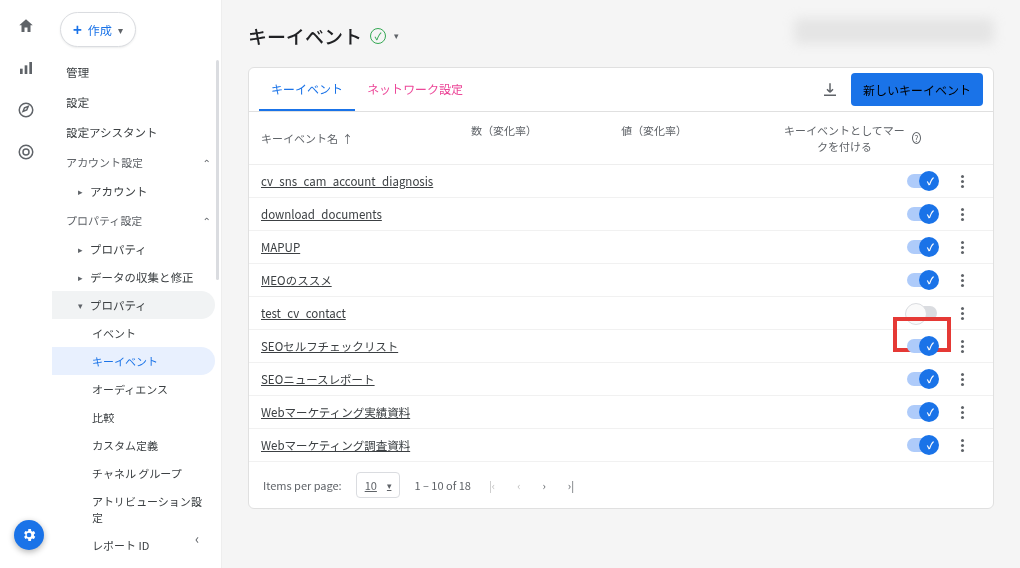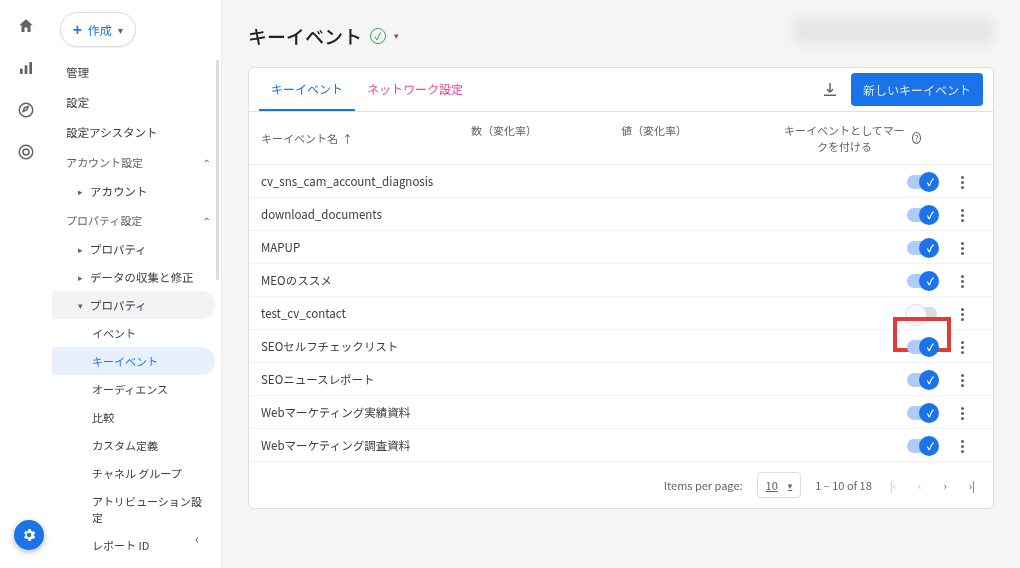--- a/index.html
+++ b/index.html
@@ -27,45 +27,45 @@
 .page-title { font-size:19px; font-weight:500; color:#202124; display:flex; align-items:center; gap:8px;}
 .title-badge { width:16px;height:16px;border:1px solid #34a853;border-radius:50%;display:inline-flex;align-items:center;justify-content:center;color:#34a853;font-size:10px;}
 .title-caret { color:#5f6368; font-size:9px;}
 
 .card { margin-top:18px; background:#fff; border:1px solid #e0e0e0; border-radius:6px; overflow:hidden;}
 .tab-row { display:flex; align-items:center; border-bottom:1px solid #e0e0e0; padding:0 10px; position:relative;}
 .tab { padding:12px 12px; font-size:12px; color:#ec4899; cursor:pointer; border-bottom:2px solid transparent;}
 .tab.active { color:#1a73e8; border-bottom-color:#1a73e8;}
 .tab-actions { margin-left:auto; display:flex; align-items:center; gap:10px;}
 .dl-icon { width:20px;height:20px; cursor:pointer; color:#5f6368;}
-.primary-btn { background:#1a73e8; color:#e5e5e5; border:none; border-radius:4px; padding:8px 12px; font-size:12px; cursor:pointer;}
+.primary-btn { background:#1a73e8; color:#000000; border:none; border-radius:4px; padding:8px 12px; font-size:12px; cursor:pointer;}
 
 .thead { display:flex; padding:10px 12px; font-size:11px; color:#5f6368; border-bottom:1px solid #eee;gap:20px;}
 .col-name { flex:0 0 190px; display:flex; align-items:center; gap:4px;}
 .col-num { flex:0 0 130px;}
 .col-val { flex:0 0 140px;}
 .col-mark { flex:1; text-align:center; padding-right:60px; display:flex; justify-content:flex-end; align-items:center; gap:4px;}
 .help-circ {width:12px;height:12px;border:1px solid #5f6368;border-radius:50%;display:inline-flex;align-items:center;justify-content:center;font-size:8px;}
 
-.trow { display:flex; align-items:flex-end; padding:8px 12px; border-bottom:1px solid #f1f1f1; font-size:11.5px; color:#3c4043; min-height:31px;}
+.trow { display:flex; align-items:center; padding:8px 12px; border-bottom:1px solid #f1f1f1; font-size:11.5px; color:#3c4043; min-height:31px;text-decoration:underline;}
 .trow .col-mark { text-align:right; display:flex; justify-content:flex-end; align-items:center; gap:18px; padding-right:12px;}
 
 .toggle { width:30px; height:14px; border-radius:8px; position:relative; display:inline-block;}
 .toggle.on { background:#aecbfa;}
 .toggle.on::after { content:""; position:absolute; right:-2px; top:-3px; width:20px; height:20px; background:#1a73e8; border-radius:50%; display:flex; align-items:center; justify-content:center;}
 .toggle.on::before { content:"✓"; position:absolute; right:3px; top:-1px; color:#fff; font-size:10px; z-index:2; font-weight:bold;}
 .toggle.off { background:#dadce0;}
 .toggle.off::after { content:""; position:absolute; left:-2px; top:-3px; width:20px; height:20px; background:#fafafa; border:1px solid #dadce0; border-radius:50%;}
 
 .kebab { width:14px; display:flex; flex-direction:column; gap:2px; align-items:center; cursor:pointer;}
 .kebab span{ width:3px;height:3px;background:#5f6368;border-radius:50%;}
 
 .red-box { position:absolute; border:4px solid #e53935; width:58px; height:35px; pointer-events:none;}
 
-.pager { display:flex; align-items:center; justify-content:flex-end; padding:10px 14px; font-size:11px; color:#5f6368; gap:14px;}
+.pager { display:flex; align-items:center; padding:10px 14px; font-size:11px; color:#5f6368; gap:14px;}
 .page-select { border:1px solid #dadce0; padding:4px 8px; border-radius:4px; display:flex; align-items:center; gap:10px; cursor:pointer;text-decoration:underline;}
 .pager .nav { color:#bdbdbd; cursor:pointer; padding:0 4px; }
 
 .gear-fab { position:absolute; left:14px; bottom:18px; width:30px; height:30px; background:#1a73e8; border-radius:50%; display:flex; align-items:center; justify-content:center; color:#fff; cursor:pointer; box-shadow:0 2px 6px rgba(0,0,0,.3);}
 .collapse-caret { position:absolute; left:195px; bottom:20px; color:#5f6368; cursor:pointer; font-size:14px;}
 </style>
 </head>
 <body>
 
 <div class="left-rail">

